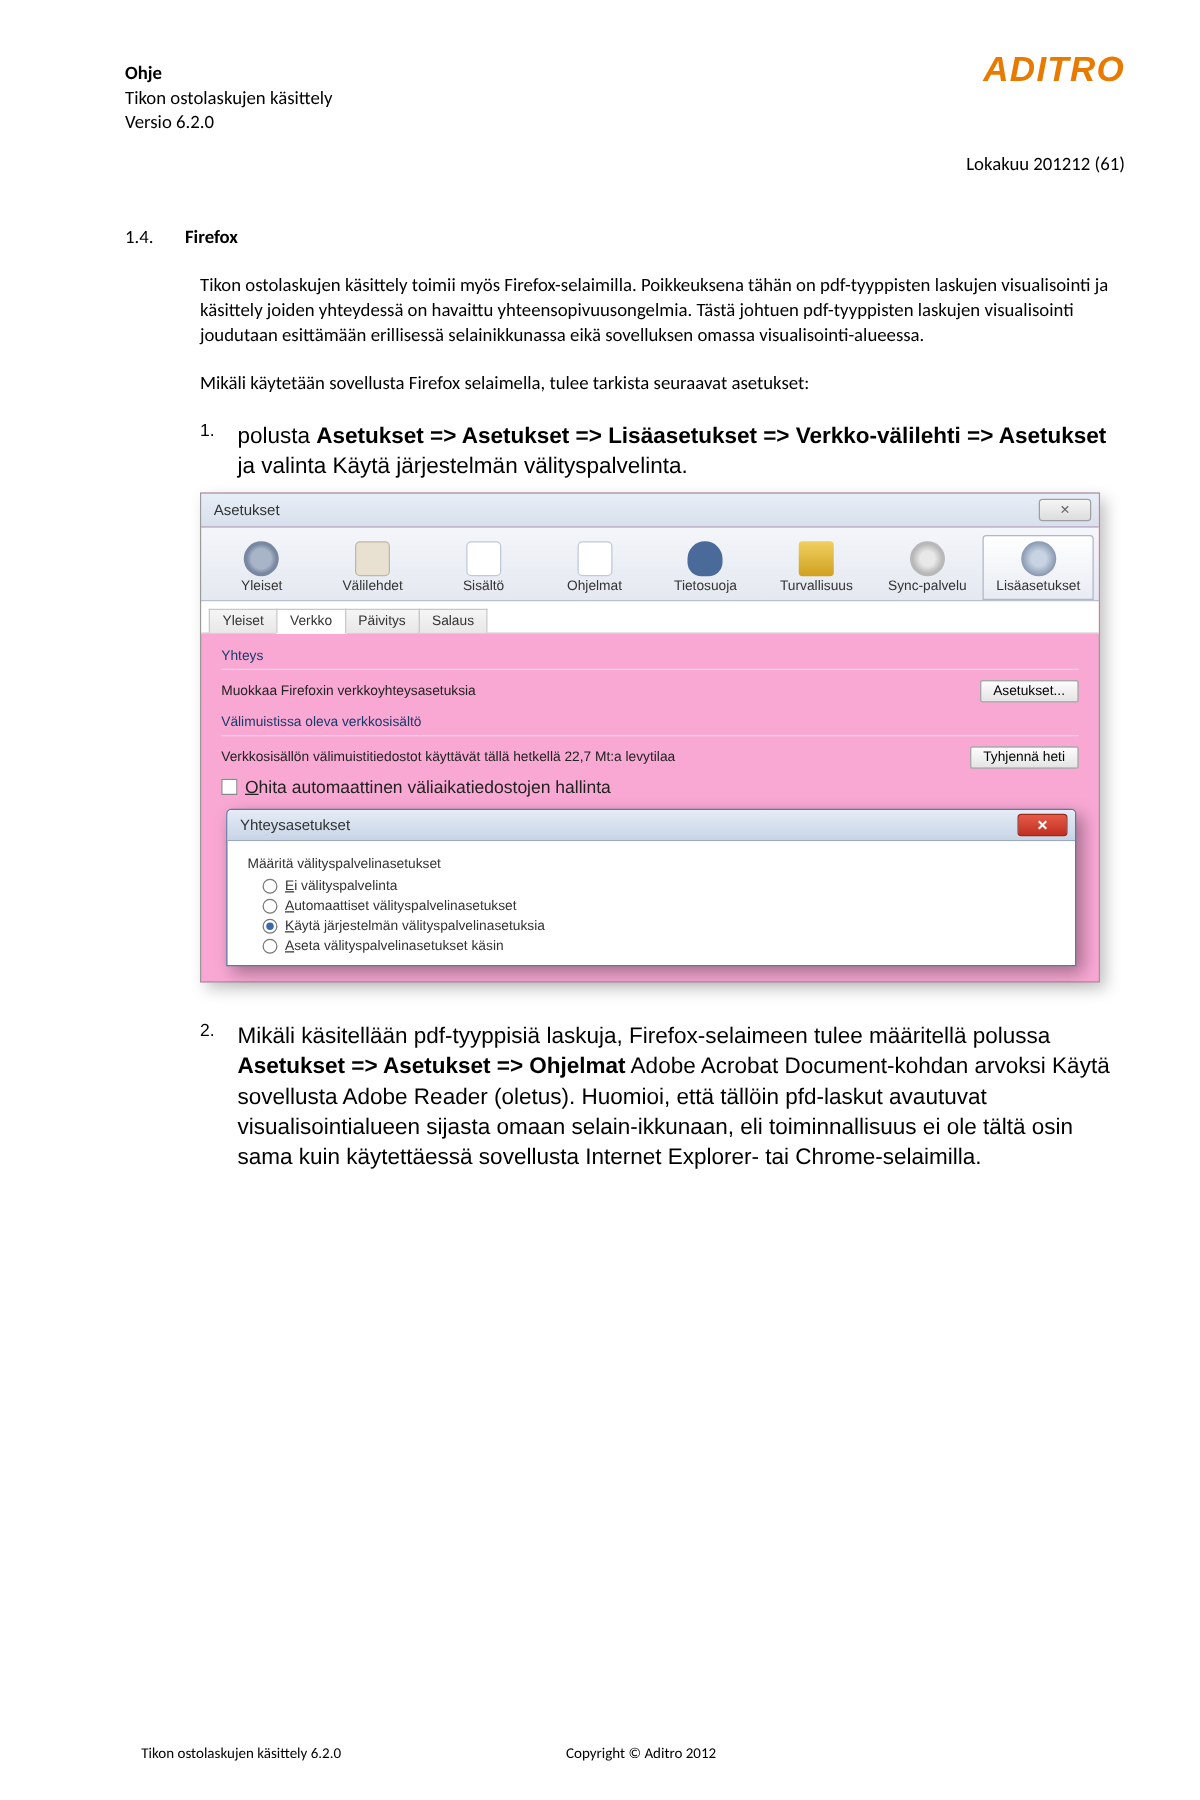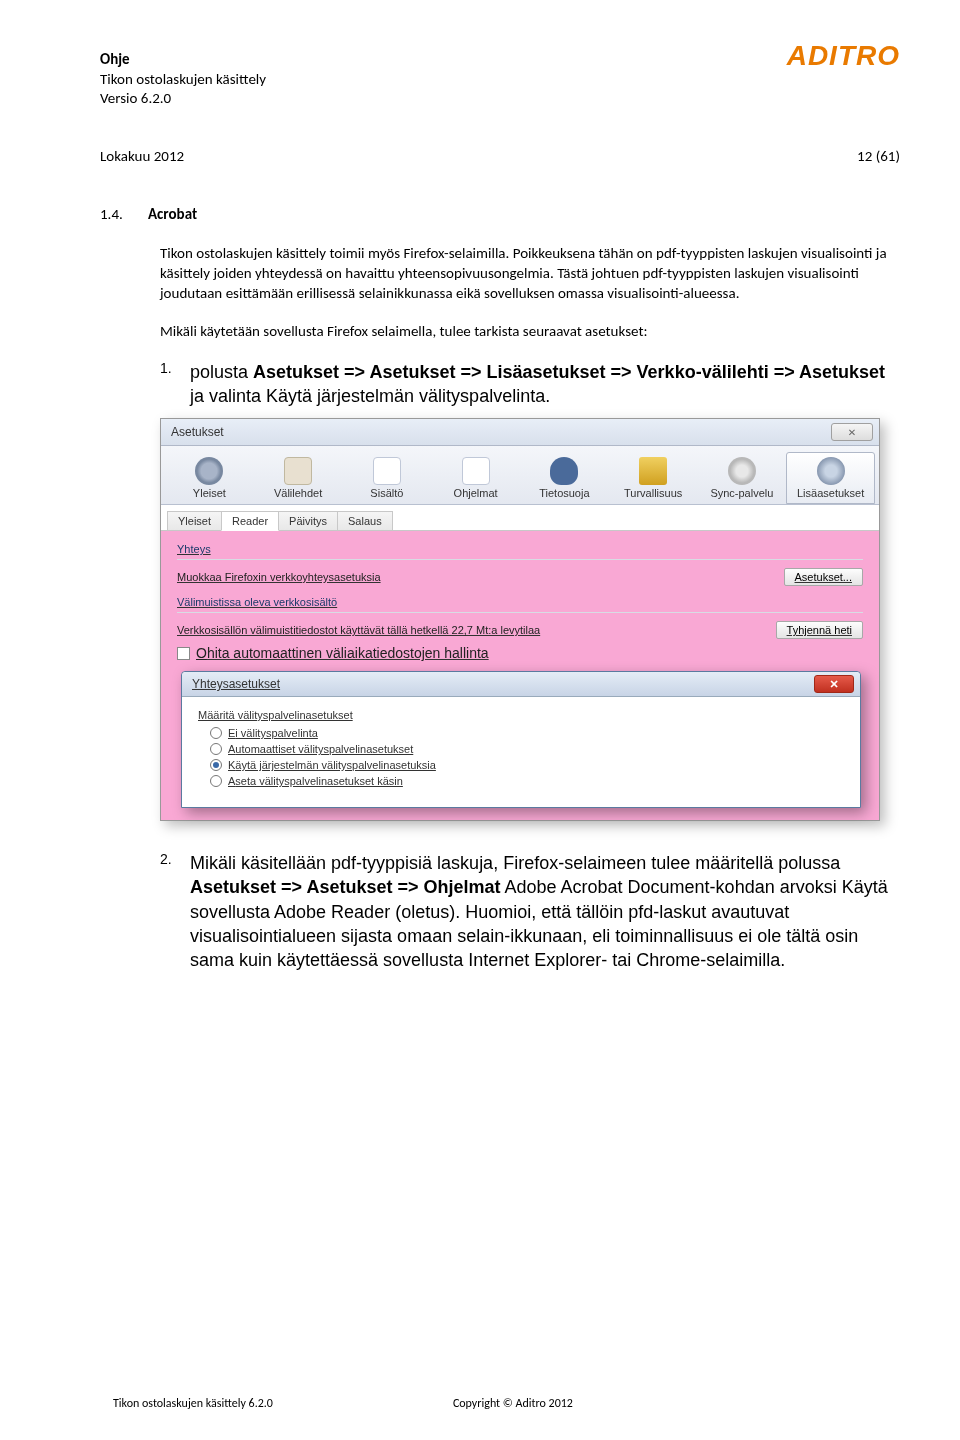--- a/index.html
+++ b/index.html
@@ -15,21 +15,21 @@
   }
   .header { position: relative; margin-bottom: 40px; }
   .header-text { font-size: 15px; line-height: 1.3; }
   .header-title { font-weight: bold; }
   .logo {
     position: absolute; right: 0; top: -10px;
     font-family: Arial, sans-serif; font-weight: bold;
     font-size: 28px; color: #E97A00; letter-spacing: 1px;
   }
   .logo .a1 { font-style: italic; }
-  .date-page { display: flex; justify-content: space-between; margin-top: 38px; font-size: 15px; }
+  .date-page { display: flex; justify-content: flex-end; margin-top: 14px; font-size: 15px; }
   .content { margin-top: 30px; }
   .section-row { display: flex; gap: 8px; margin-bottom: 20px; }
   .section-num { width: 40px; flex-shrink: 0; }
   .section-title { font-weight: bold; }
   .para { margin-bottom: 18px; line-height: 1.35; }
   .indent { margin-left: 60px; }
   .list-item { display: flex; gap: 10px; margin-bottom: 10px; }
   .list-num { width: 20px; flex-shrink: 0; font-family: Verdana, Arial, sans-serif; font-size: 14px; }
   .list-text { font-family: Verdana, Arial, sans-serif; font-size: 18px; line-height: 1.35; }
 
@@ -84,21 +84,21 @@
     display: flex; padding: 6px 6px 0; background: #fff;
     border-bottom: 1px solid #c8c8c8;
   }
   .subtab {
     padding: 3px 10px; font-size: 11px;
     border: 1px solid #c8c8c8; border-bottom: none;
     background: linear-gradient(#f5f5f5,#e8e8e8);
     margin-right: -1px;
   }
   .subtab.active { background: #fff; border-bottom: 1px solid #fff; margin-bottom:-1px; position: relative; }
-  .panel { padding: 12px 16px; text-decoration: underline; }
+  .panel { padding: 12px 16px; }
   .group-title { color: #1a3a6a; font-size: 11px; margin-bottom: 4px; }
   .group-hr { border: none; border-top: 1px solid #d8dce4; margin: 4px 0 8px; }
   .panel-row {
     display: flex; justify-content: space-between;
     align-items: center; margin-bottom: 6px;
     font-size: 11px; color: #222;
   }
   .panel-btn {
     border: 1px solid #a8a8a8; background: linear-gradient(#fdfdfd,#e4e4e4);
     padding: 2px 10px; font-size: 11px; border-radius: 2px;
@@ -120,21 +120,21 @@
     border-bottom: 1px solid #9ab; border-radius: 4px 4px 0 0;
   }
   .nested-close {
     position: absolute; right: 6px; top: 3px;
     width: 40px; height: 18px;
     background: linear-gradient(#e65a4a,#c03020);
     border: 1px solid #a02818; border-radius: 3px;
     color: #fff; font-size: 11px; font-weight: bold;
     display:flex; align-items:center; justify-content:center;
   }
-  .nested-panel { padding: 12px 16px 16px; }
+  .nested-panel { padding: 12px 16px 5px; }
   .radio-row { display:flex; align-items:center; gap:6px; margin: 4px 0 4px 12px; font-size:11px; }
   .fake-radio { width:12px; height:12px; border:1px solid #777; border-radius:50%; background:#fff; position:relative; }
   .fake-radio.checked::after {
     content:""; position:absolute; left:2px; top:2px; width:6px; height:6px;
     background:#3a6aa8; border-radius:50%;
   }
   .u { text-decoration: underline; }
 
   .footer {
     position: absolute; bottom: 30px; left: 100px; right: 60px;
@@ -153,21 +153,21 @@
   <div class="logo"><span class="a1">ADITRO</span></div>
   <div class="date-page">
     <span>Lokakuu 2012</span>
     <span>12 (61)</span>
   </div>
 </div>
 
 <div class="content">
   <div class="section-row">
     <div class="section-num">1.4.</div>
-    <div class="section-title">Acrobat</div>
+    <div class="section-title">Firefox</div>
   </div>
 
   <p class="para indent">Tikon ostolaskujen käsittely toimii myös Firefox-selaimilla. Poikkeuksena tähän on pdf-tyyppisten laskujen visualisointi ja käsittely joiden yhteydessä on havaittu yhteensopivuusongelmia. Tästä johtuen pdf-tyyppisten laskujen visualisointi joudutaan esittämään erillisessä selainikkunassa eikä sovelluksen omassa visualisointi-alueessa.</p>
   <p class="para indent">Mikäli käytetään sovellusta Firefox selaimella, tulee tarkista seuraavat asetukset:</p>
 
   <div class="list-item indent">
     <div class="list-num">1.</div>
     <div class="list-text">
       <span>polusta </span><b>Asetukset =&gt; Asetukset =&gt; Lisäasetukset =&gt; Verkko-välilehti =&gt; Asetukset</b><span> ja valinta Käytä järjestelmän välityspalvelinta.</span>
     </div>
@@ -207,21 +207,21 @@
           <div class="cat-icon icon-sync"></div>
           <div>Sync-palvelu</div>
         </div>
         <div class="cat-item active">
           <div class="cat-icon icon-adv"></div>
           <div>Lisäasetukset</div>
         </div>
       </div>
     <div class="subtabs" id="subtabs">
         <div class="subtab">Yleiset</div>
-        <div class="subtab active">Reader</div>
+        <div class="subtab active">Verkko</div>
         <div class="subtab">Päivitys</div>
         <div class="subtab">Salaus</div>
       </div>
     <div class="panel">
       <div class="group-title">Yhteys</div>
       <hr class="group-hr">
       <div class="panel-row">
         <span>Muokkaa Firefoxin verkkoyhteysasetuksia</span>
         <button class="panel-btn">Asetukset...</button>
       </div>

